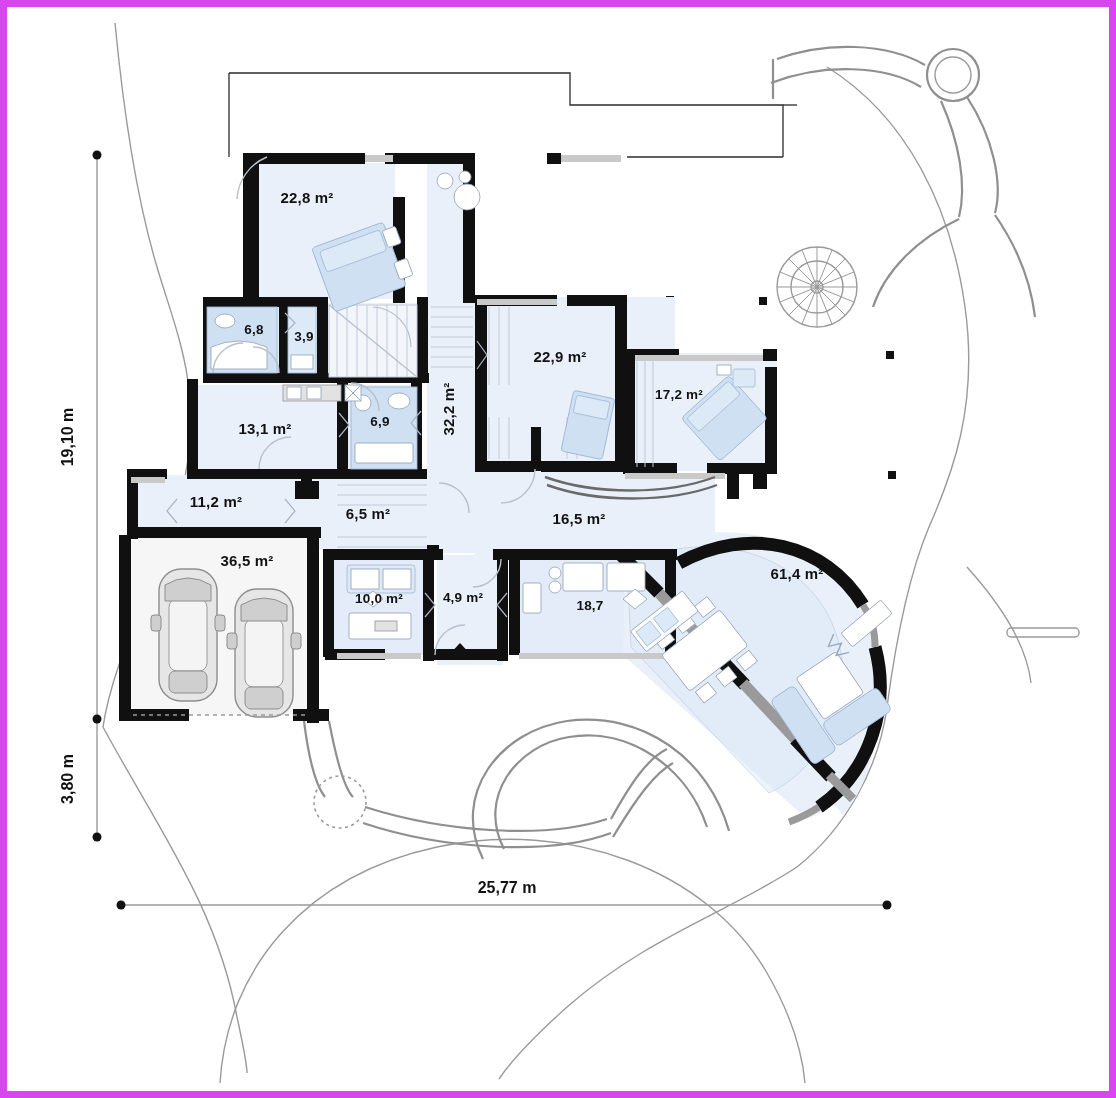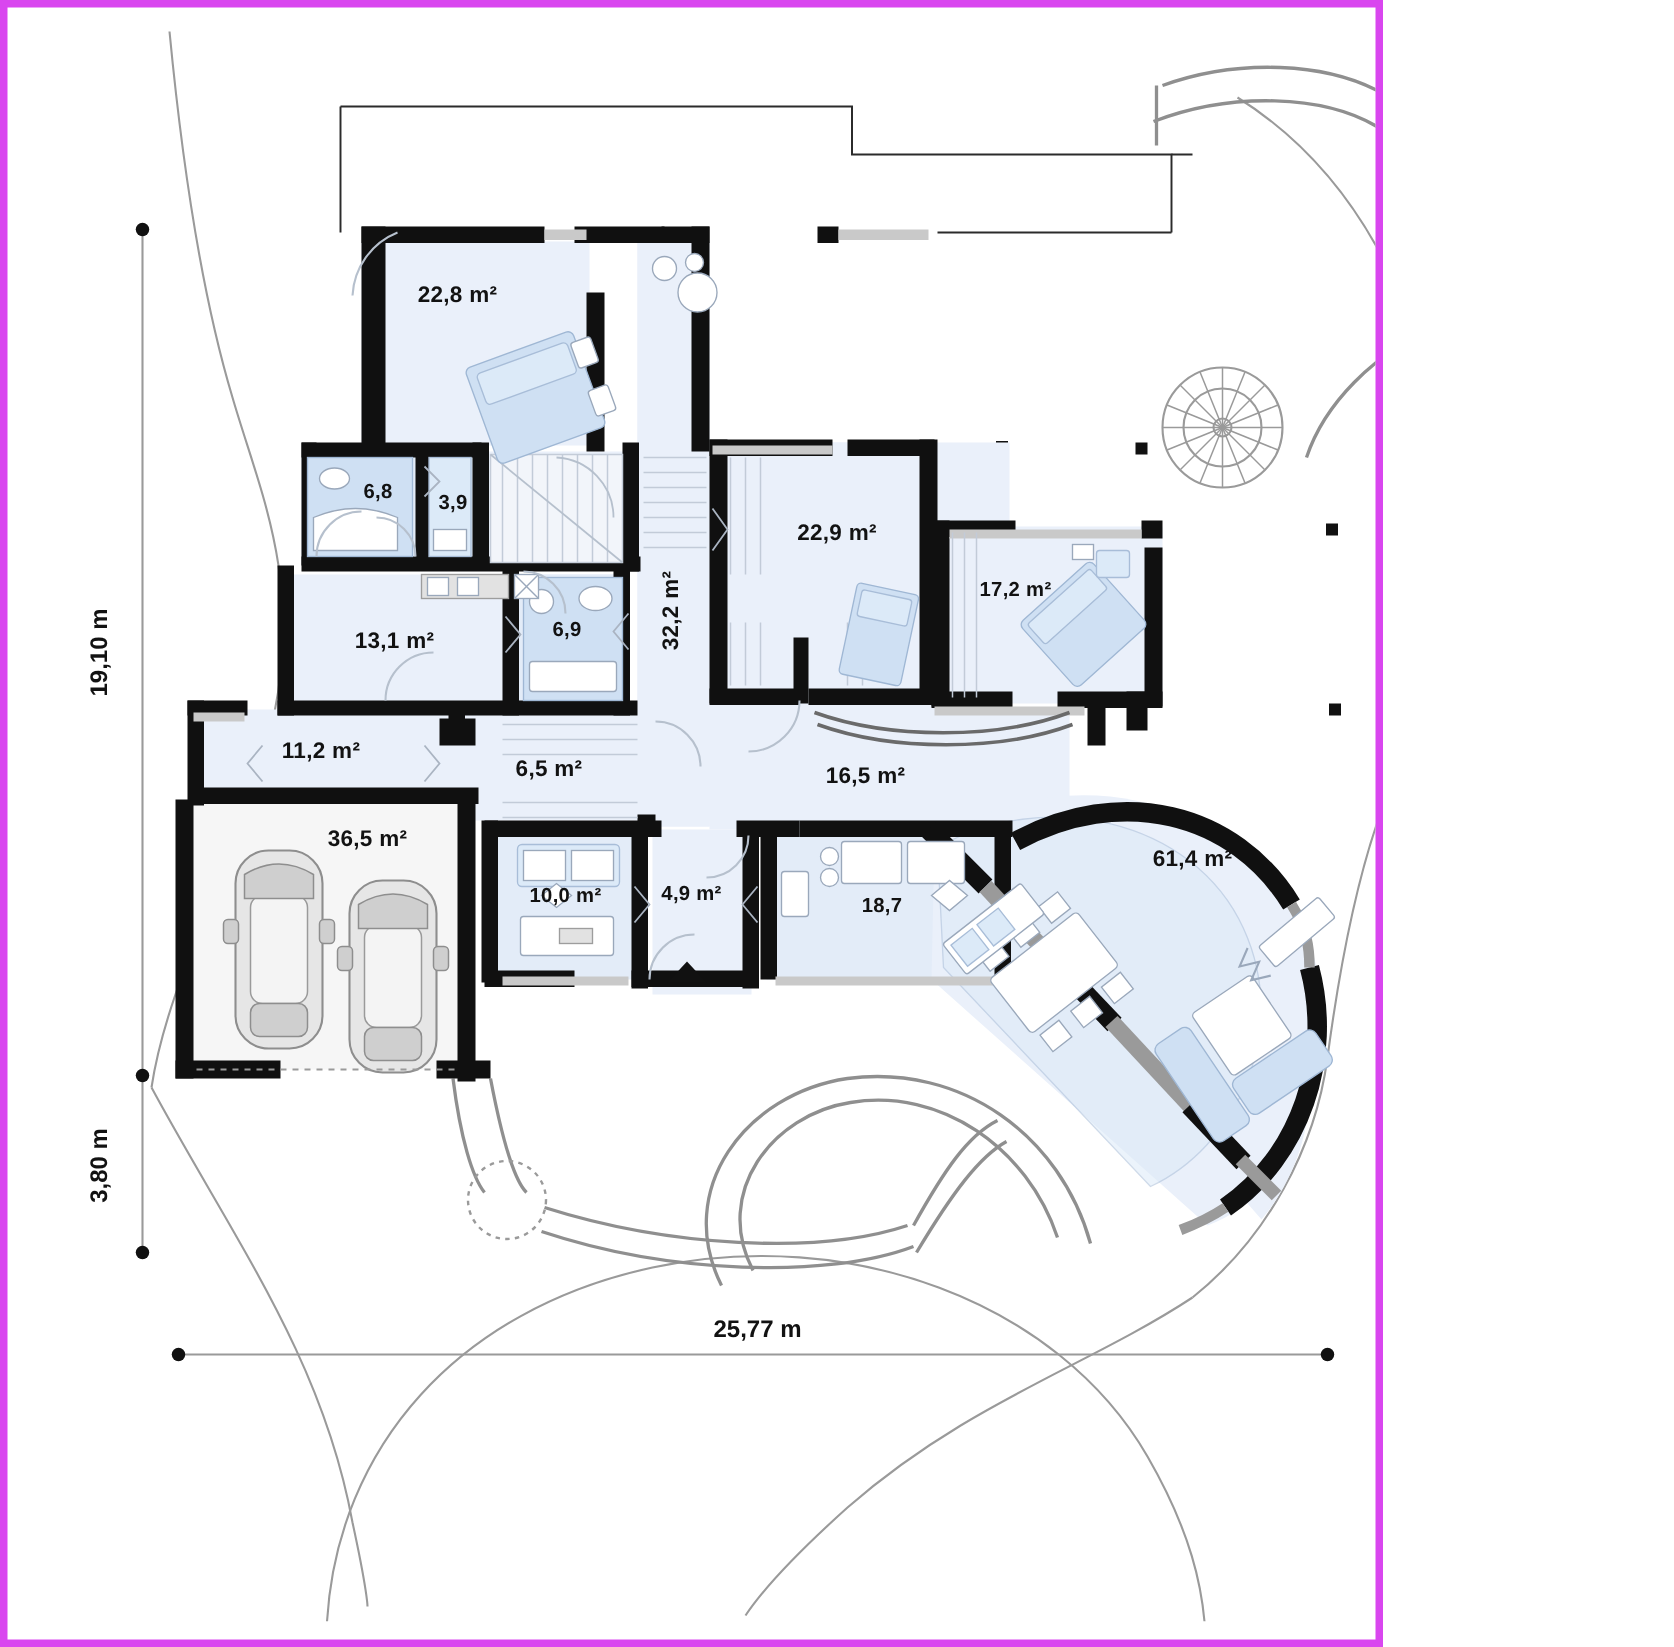--- a/index.html
+++ b/index.html
@@ -6,25 +6,25 @@
   html, body {
     margin: 0;
     padding: 0;
     background: #ffffff;
   }
   body {
     font-family: "Liberation Sans", sans-serif;
   }
   #page {
     position: relative;
-    width: 922px;
+    width: 1116px;
     height: 1098px;
     background: #ffffff;
     box-sizing: border-box;
-    border: 5px solid #d946ef;
+    border: 7px solid #d946ef;
     overflow: hidden;
     text-align: right;
   }
   #plan-svg {
     position: absolute;
     left: 0;
     top: 0;
     width: 1094px;
     height: 1076px;
     display: block;

